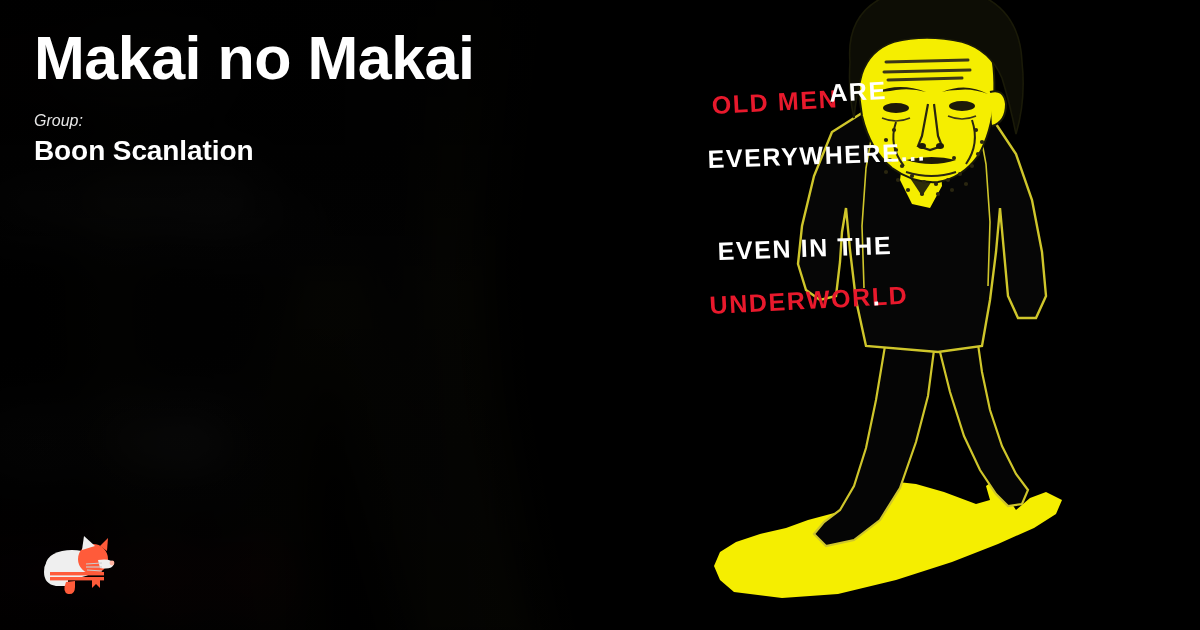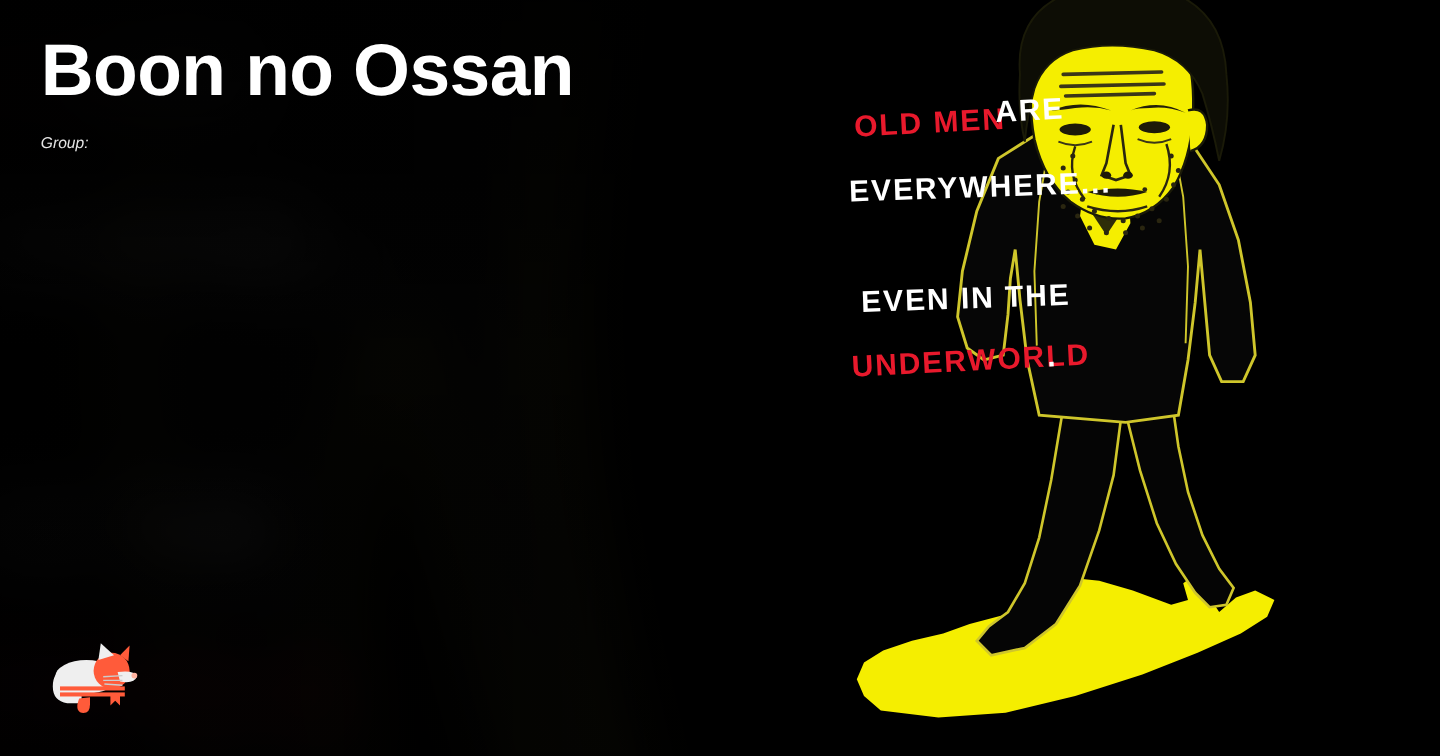--- a/index.html
+++ b/index.html
@@ -84,21 +84,21 @@
     color: #f2f2f2;
     font-size: 33px;
     font-weight: 300;
     letter-spacing: 0.2px;
     line-height: 1.1;
     margin: 0 0 26px 0;
     white-space: nowrap;
   }
   .group-label {
     color: #e6e6e6;
-    font-size: 13px;
+    font-size: 16px;
     font-style: italic;
     font-weight: 400;
     line-height: 1.1;
     margin: 0 0 6px 0;
   }
   .group-name {
     color: #ffffff;
     font-size: 28px;
     font-weight: 700;
     letter-spacing: -0.1px;
@@ -258,22 +258,23 @@
         <text x="28" y="260" fill="#ffffff" transform="rotate(-2 28 260)">EVEN IN THE</text>
         <g transform="rotate(-3 20 312)">
           <text x="20" y="314" fill="#e8192c">UNDERWORLD</text>
           <text x="183" y="314" fill="#ffffff">.</text>
         </g>
       </g>
     </svg>
   </div>
 
   <div class="meta">
-    <h1 class="series-title">Boon no Ossan</h1>
+    <h1 class="series-title">Makai no Makai</h1>
     <div class="group-label">Group:</div>
+    <div class="group-name">Boon Scanlation</div>
   </div>
 
   <div class="site-logo">
     <svg viewBox="0 0 84 64" width="84" height="64">
 
       <path d="M16 22 Q6 26 6 38 Q6 50 18 52 L30 52 L30 40 L22 40 Q16 40 16 34 Z" fill="#efefef"></path>
       <ellipse cx="34" cy="30" rx="26" ry="14" fill="#efefef"></ellipse>
 
       <path d="M28 48 Q24 58 30 60 Q37 61 37 53 L37 47 Z" fill="#ff5b3a"></path>
 

